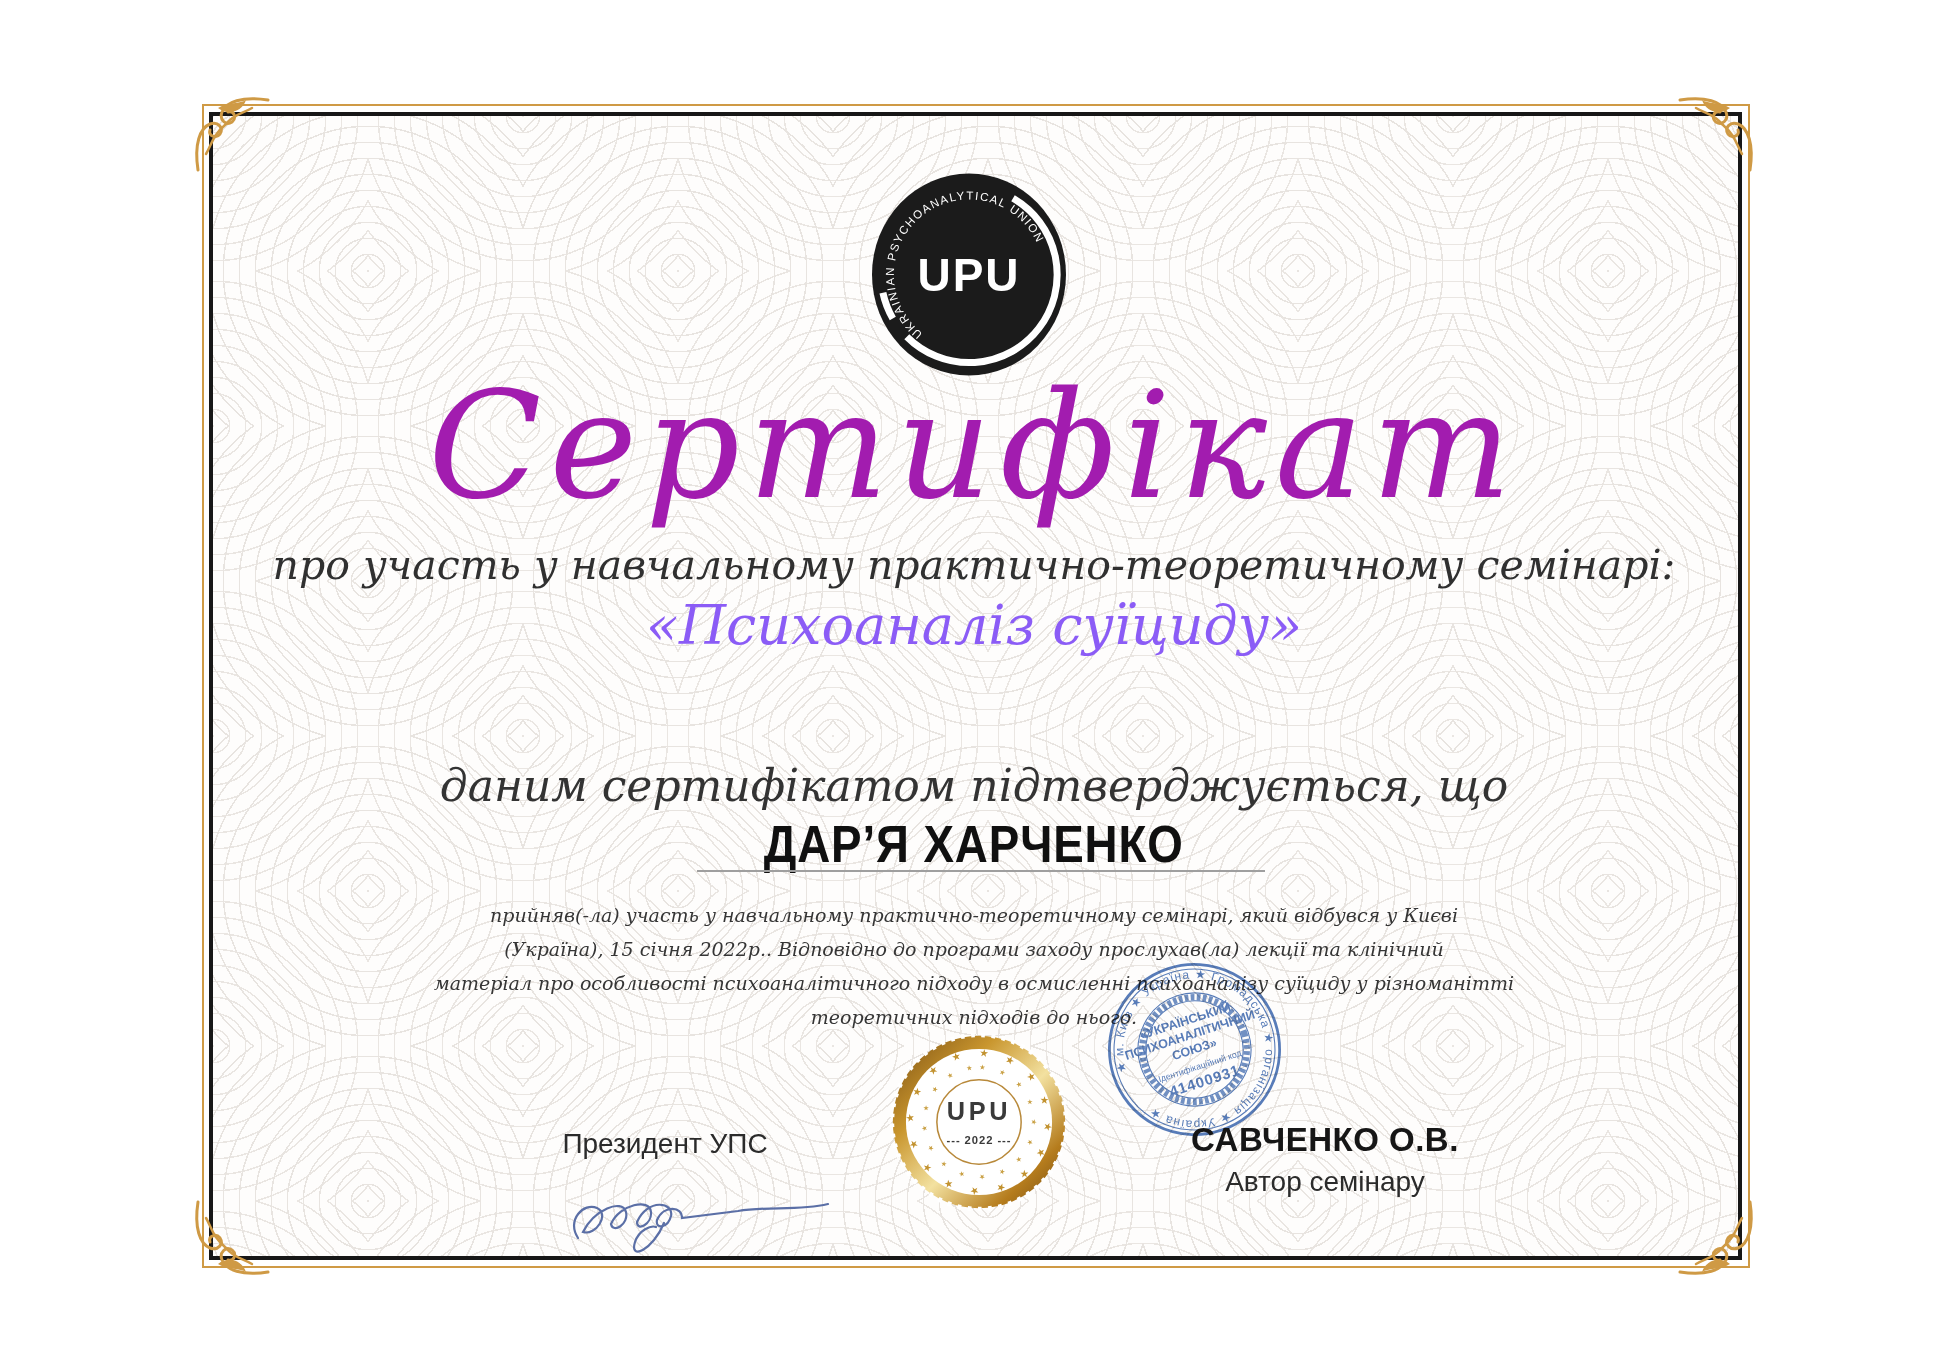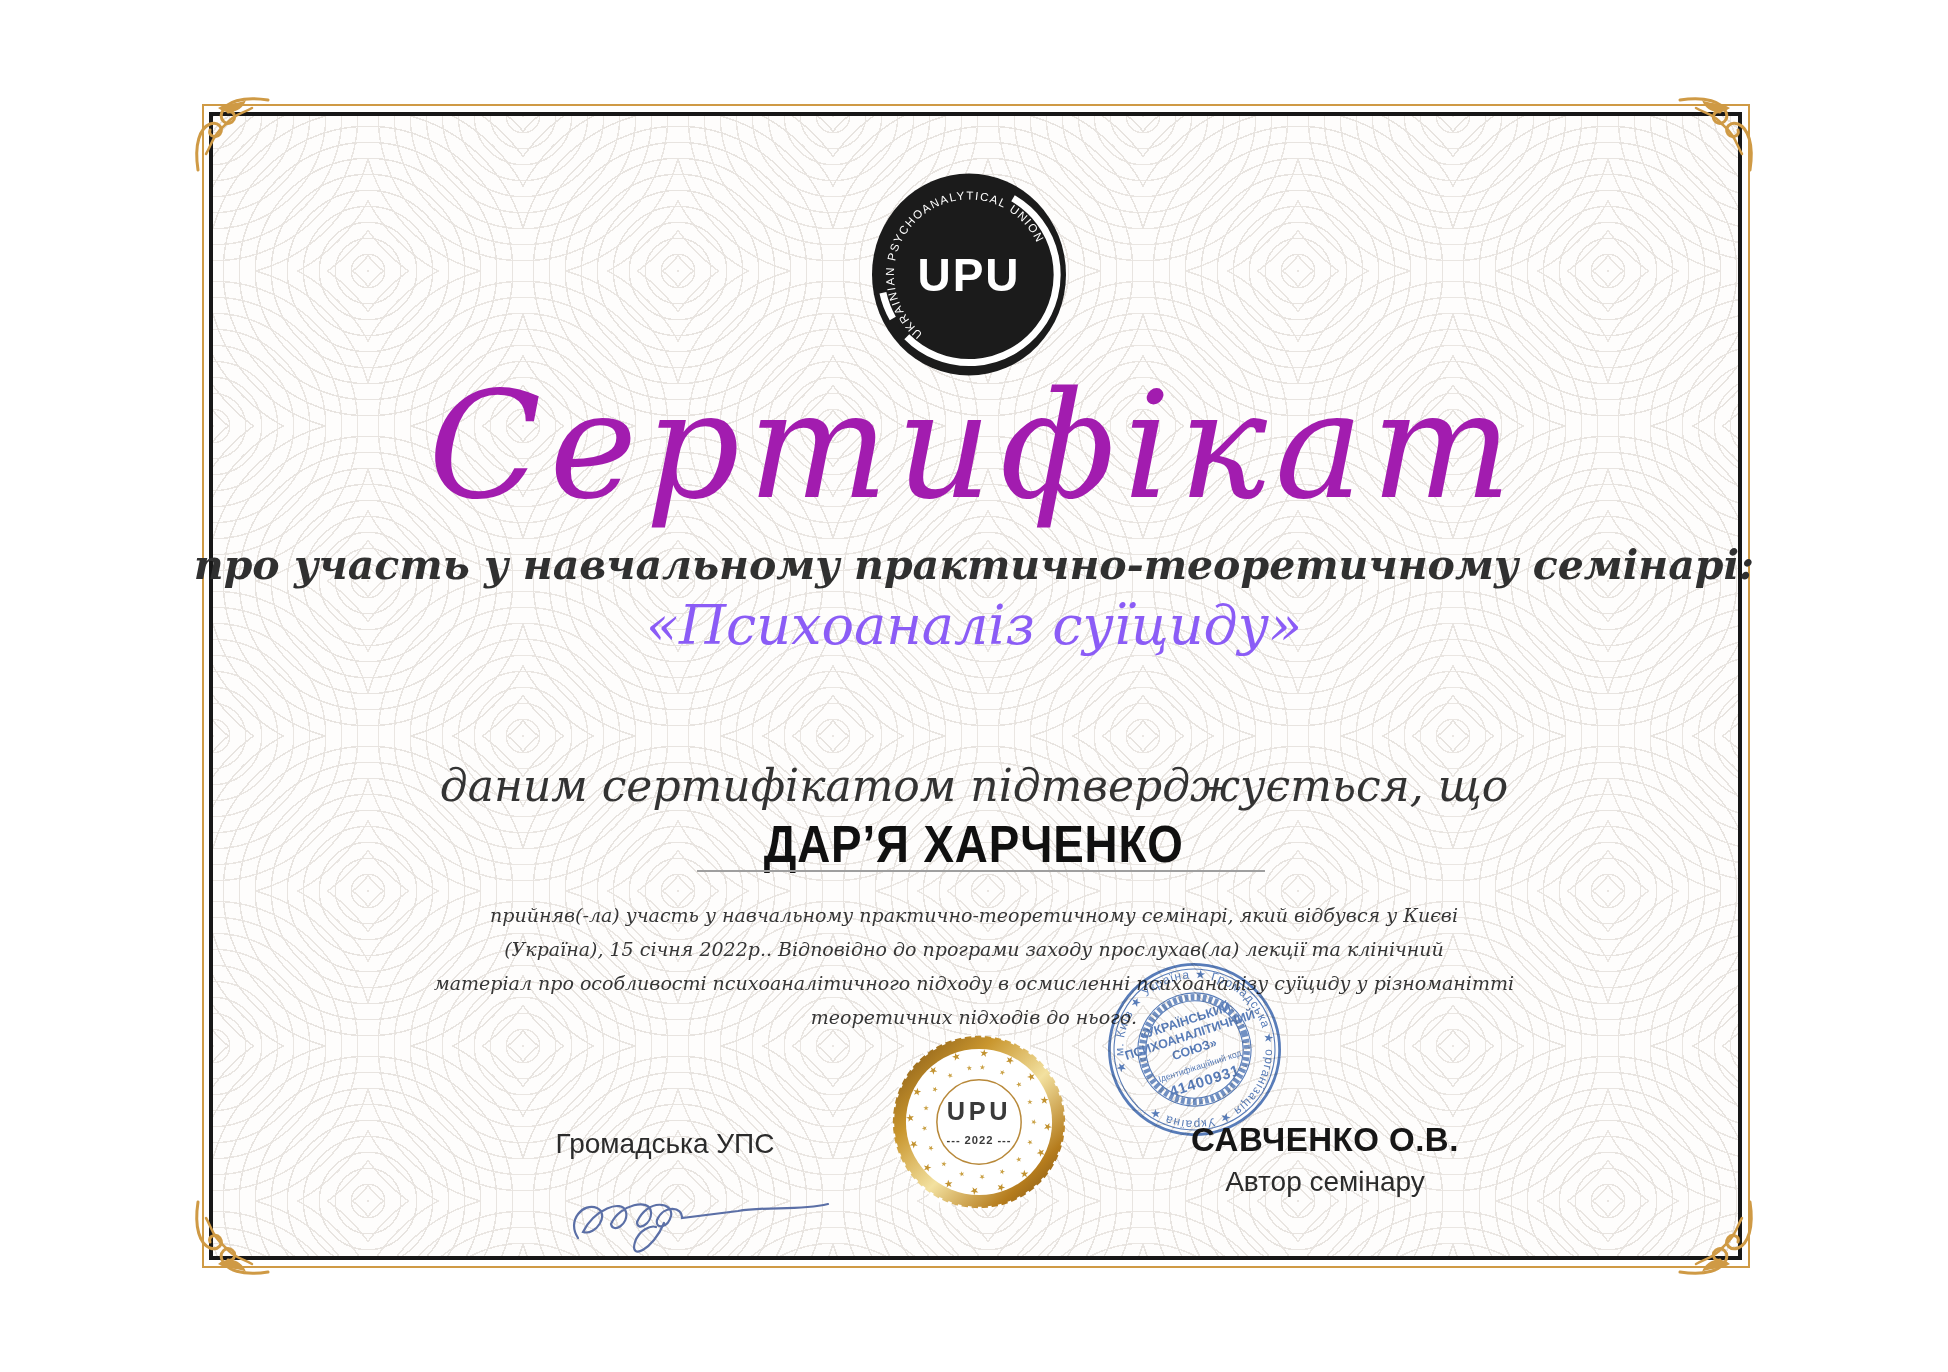--- a/index.html
+++ b/index.html
@@ -21,21 +21,21 @@
   .corner{width:80px;height:80px;}
   .corner.tl{left:190px;top:92px;}
   .corner.tr{left:1678px;top:92px;transform:scaleX(-1);}
   .corner.bl{left:190px;top:1200px;transform:scaleY(-1);}
   .corner.br{left:1678px;top:1200px;transform:scale(-1,-1);}
 
   
   .center{left:0;width:1948px;text-align:center;}
   .script{font-family:"DejaVu Serif",serif;font-style:italic;}
   .title{top:372px;font-size:148px;line-height:1;letter-spacing:8px;color:#a21caf;}
-  .subtitle{top:541px;font-size:41px;color:#303030;font-weight:bold;}
+  .subtitle{top:541px;font-size:41px;color:#303030;}
   .seminar{top:594px;font-size:54px;color:#8b5cf6;}
   .confirm{top:760px;font-size:44px;color:#333333;}
   .name{top:814px;font-size:52px;font-weight:bold;color:#101010;}
   .name .squeeze{display:inline-block;transform:scaleX(0.88);letter-spacing:1px;}
   .name-underline{top:870px;left:697px;width:568px;height:2px;background:#9f9f9f;}
   .bodytext{top:898px;left:244px;width:1460px;text-align:center;
             font-size:19px;line-height:34px;color:#353535;}
   .sig-block{width:490px;text-align:center;top:1121px;}
   .sig-block.left{left:420px;}
   .sig-block.right{left:1080px;}
@@ -165,21 +165,21 @@
     <g fill="#4a72b5" text-anchor="middle" font-family="Liberation Sans, sans-serif">
       <text x="0" y="-28" font-size="13.5" font-weight="bold">«УКРАЇНСЬКИЙ</text>
       <text x="0" y="-12" font-size="13.5" font-weight="bold">ПСИХОАНАЛІТИЧНИЙ</text>
       <text x="0" y="4" font-size="13.5" font-weight="bold">СОЮЗ»</text>
       <text x="0" y="22" font-size="9.5">Ідентифікаційний код</text>
       <text x="0" y="41" font-size="16" font-weight="bold" letter-spacing="1">41400931</text>
     </g>
   </svg>
 
   <div class="abs sig-block left">
-    <div class="sig-role">Громадська УПС</div>
+    <div class="sig-role">Президент УПС</div>
   </div>
   <div class="abs sig-block right">
     <div class="sig-name">САВЧЕНКО О.В.</div>
     <div class="sig-role">Автор семінару</div>
   </div>
 
   <svg class="abs signature" width="290" height="85" viewBox="0 0 290 85">
     <g stroke="#5b6fa6" stroke-width="2.2" fill="none" stroke-linecap="round">
       <path d="M 22 58 C 10 40 28 22 41 28 C 54 34 40 56 27 52 C 38 30 66 18 70 32 C 73 44 57 54 55 44 C 64 24 94 18 95 32 C 96 44 81 52 81 42 C 92 18 118 22 115 36 C 112 48 99 50 101 40 C 108 24 127 27 126 38 L 182 31 C 212 26 242 31 272 24"></path>
       <path d="M 108 43 C 97 70 73 81 79 62 C 83 50 95 45 100 47"></path>

